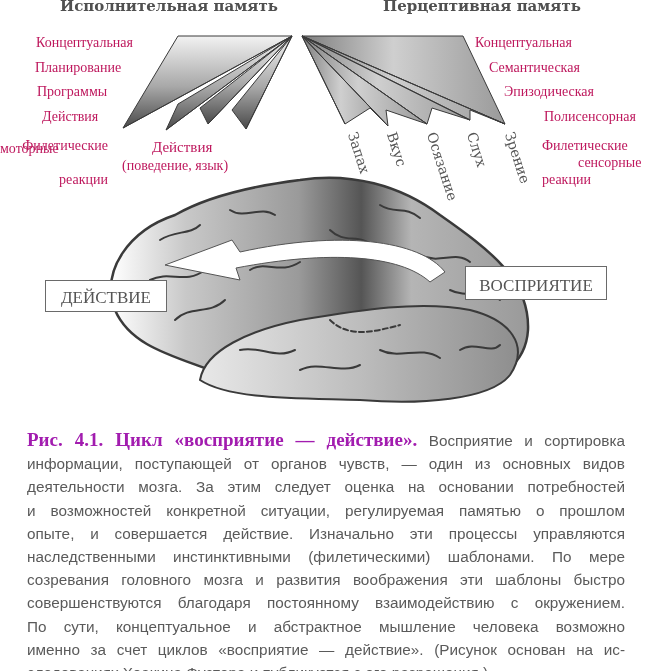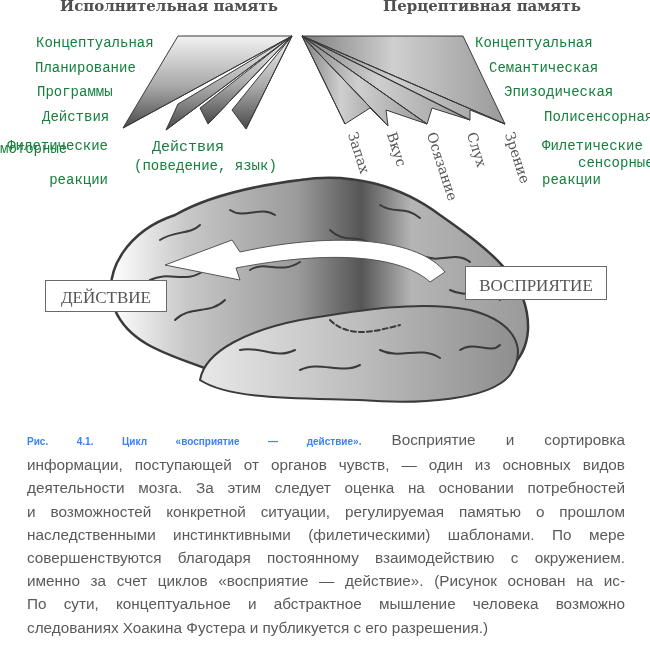--- a/index.html
+++ b/index.html
@@ -1,22 +1,22 @@
 <!DOCTYPE html>
 <html><head>
 <meta charset="utf-8">
 <style>
   html, body { margin:0; padding:0; background:#ffffff; }
   body { width:650px; height:671px; position:relative; overflow:hidden; font-family:"DejaVu Serif", serif; color:#4a4a4a; }
-  .lbl { position:absolute; font-family:Liberation Mono, monospace; font-size:14px; color:#15803d; white-space:nowrap; line-height:1; }
+  .lbl { position:absolute; font-family:Liberation Serif, serif; font-size:14px; color:#be185d; white-space:nowrap; line-height:1; }
   .hdr { position:absolute; font-family:"DejaVu Serif", serif; font-weight:bold; font-size:15px; color:#505050; white-space:nowrap; }
   .rot { position:absolute; font-family:"DejaVu Serif", serif; font-size:14px; color:#555; white-space:nowrap; transform-origin:0 0; transform:rotate(72deg); }
   .box { position:absolute; background:#fff; border:1.5px solid #6a6a6a; font-family:"Liberation Serif", serif; font-size:17px; color:#555; text-align:center; line-height:1; }
   .caption { position:absolute; left:27px; top:428px; width:598px; font-family:"Liberation Sans", sans-serif; font-size:15.3px; line-height:23.2px; color:#5a5a5a; text-align:justify; }
-  .caption b { color:#3b82f6; font-family:Liberation Sans, sans-serif; font-size:10px; }
+  .caption b { color:#a21caf; font-family:Liberation Serif, serif; font-size:19px; }
   .line { display:block; text-align:justify; text-align-last:justify; }
   .line.last { text-align-last:left; }
   svg { position:absolute; left:0; top:0; }
 </style>
 </head>
 <body>
 
 <svg width="650" height="420" viewBox="0 0 650 420">
   <defs>
     <linearGradient id="gExec" x1="0" y1="0" x2="0" y2="1">
@@ -98,21 +98,21 @@
 <div class="lbl" style="left:36px; top:36px;">Концептуальная</div>
 <div class="lbl" style="left:35px; top:61px;">Планирование</div>
 <div class="lbl" style="left:37px; top:85px;">Программы</div>
 <div class="lbl" style="left:42px; top:110px;">Действия</div>
 
 <div class="lbl" style="left:0px; top:139px; width:108px; text-align:right;">Филетические</div>
 <div class="lbl" style="left:0px; top:142px; width:108px; text-align:left;">моторные</div>
 <div class="lbl" style="left:0px; top:173px; width:108px; text-align:right;">реакции</div>
 
 <div class="lbl" style="left:152px; top:140px; font-size:15px;">Действия</div>
-<div class="lbl" style="left:122px; top:159px;margin-left:12px;">(поведение, язык)</div>
+<div class="lbl" style="left:122px; top:159px;">(поведение, язык)</div>
 
 <div class="lbl" style="left:475px; top:36px;">Концептуальная</div>
 <div class="lbl" style="left:489px; top:61px;">Семантическая</div>
 <div class="lbl" style="left:504px; top:85px;">Эпизодическая</div>
 <div class="lbl" style="left:516px; top:110px;margin-left:28px;">Полисенсорная</div>
 
 <div class="rot" style="left:360px; top:130px;">Запах</div>
 <div class="rot" style="left:399px; top:130px;">Вкус</div>
 <div class="rot" style="left:439px; top:130px;">Осязание</div>
 <div class="rot" style="left:479px; top:130px;">Слух</div>
@@ -123,18 +123,20 @@
 <div class="lbl" style="left:542px; top:173px;">реакции</div>
 
 <div class="box" style="left:45px; top:280px; width:120px; height:22px; padding-top:8px;">ДЕЙСТВИЕ</div>
 <div class="box" style="left:465px; top:266px; width:140px; height:22px; padding-top:10px;">ВОСПРИЯТИЕ</div>
 
 <div class="caption">
   <span class="line"><b>Рис. 4.1. Цикл «восприятие — действие».</b><span> Восприятие и сортировка</span></span>
   <span class="line">информации, поступающей от органов чувств, — один из основных видов</span>
   <span class="line">деятельности мозга. За этим следует оценка на основании потребностей</span>
   <span class="line">и возможностей конкретной ситуации, регулируемая памятью о прошлом</span>
+  <span class="line">опыте, и совершается действие. Изначально эти процессы управляются</span>
   <span class="line">наследственными инстинктивными (филетическими) шаблонами. По мере</span>
+  <span class="line">созревания головного мозга и развития воображения эти шаблоны быстро</span>
   <span class="line">совершенствуются благодаря постоянному взаимодействию с окружением.</span>
+  <span class="line">По сути, концептуальное и абстрактное мышление человека возможно</span>
   <span class="line">именно за счет циклов «восприятие — действие». (Рисунок основан на ис-</span>
-  <span class="line">По сути, концептуальное и абстрактное мышление человека возможно</span>
   <span class="line last">следованиях Хоакина Фустера и публикуется с его разрешения.)</span>
 </div>
 
 </body></html>

